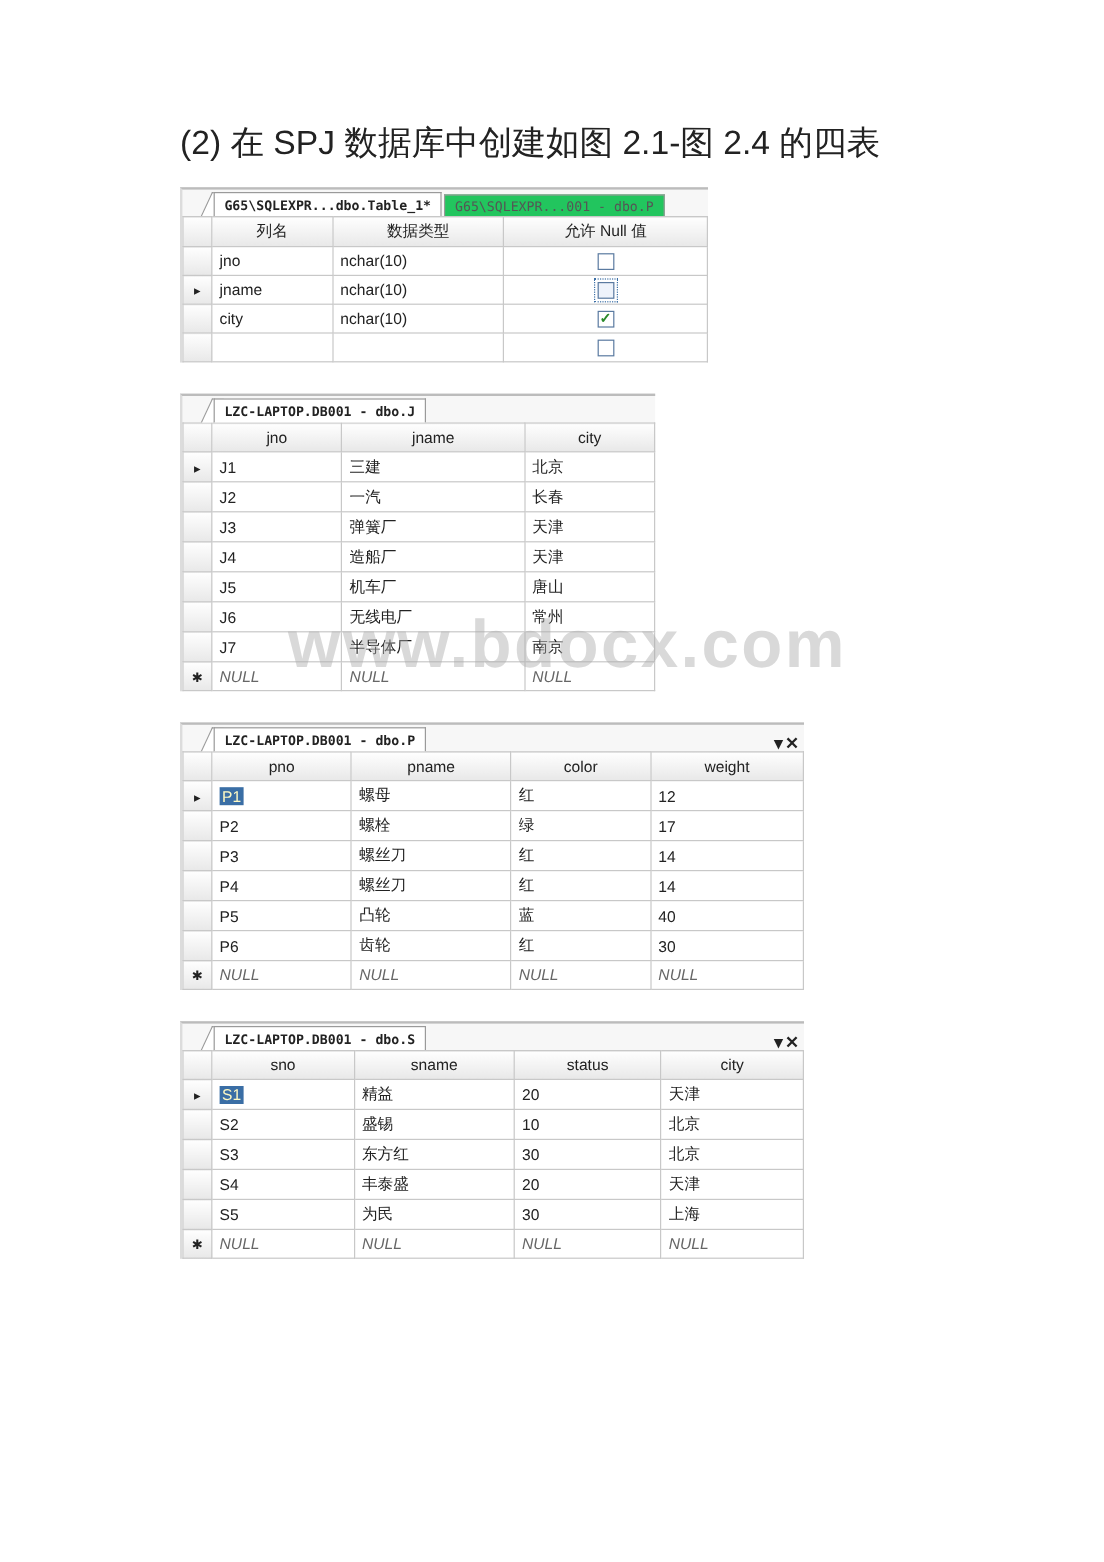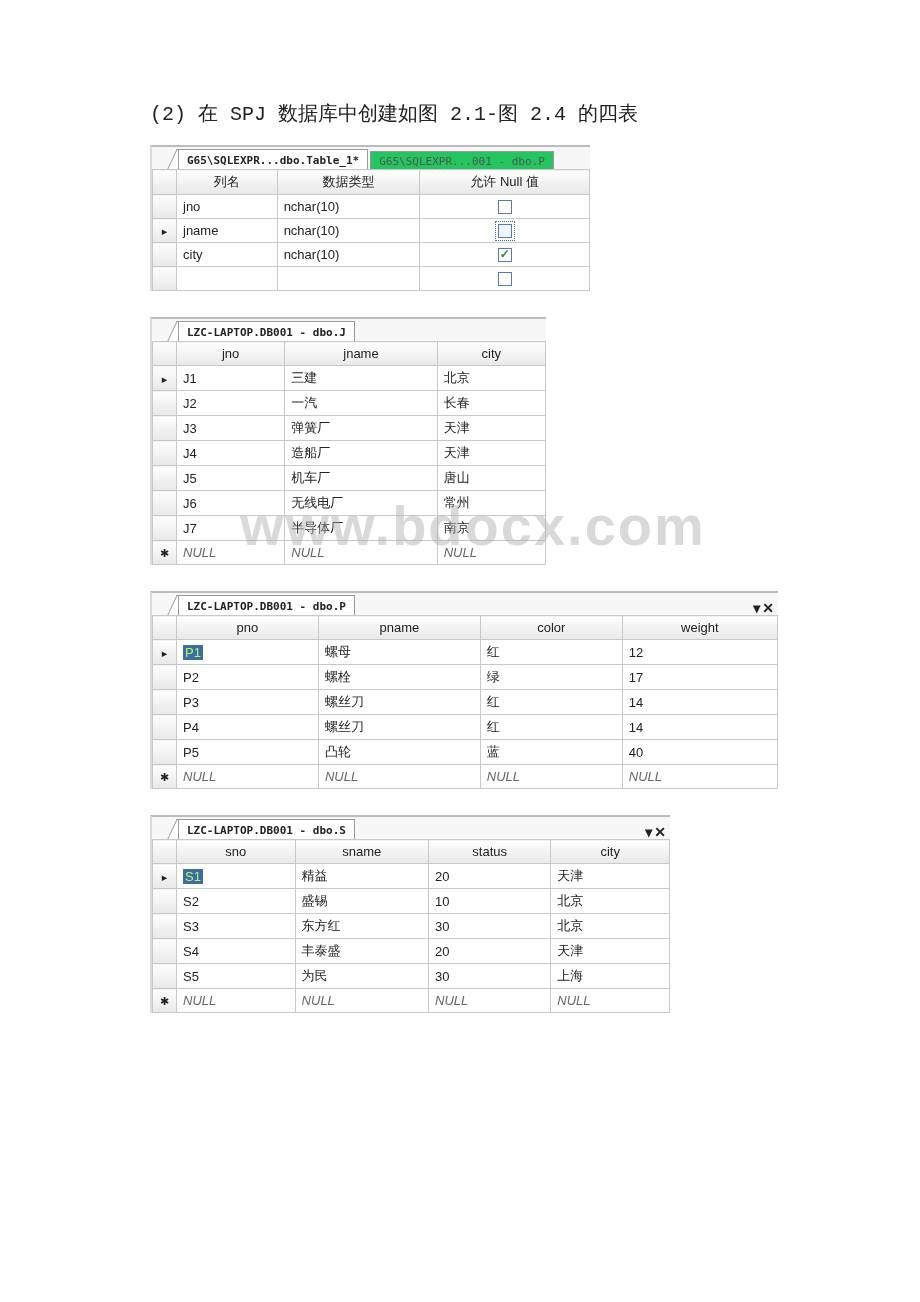--- a/index.html
+++ b/index.html
@@ -6,23 +6,23 @@
   body {
     margin: 0;
     background: #ffffff;
     font-family: "Microsoft YaHei", Arial, sans-serif;
     font-size: 14px;
     color: #222;
     width: 920px;
     padding: 100px 150px 60px 150px;
   }
   .caption {
-    font-size: 20px;
+    font-size: 28px;
     margin-bottom: 18px;
-    font-family: Liberation Mono, monospace;
+    font-family: Liberation Sans, sans-serif;
   }
   .panel {
     border-top: 2px solid #bcbcbc;
     border-left: 2px solid #dcdcdc;
     background: #f7f7f7;
     margin-bottom: 26px;
   }
   .tabbar {
     display: flex;
     align-items: flex-end;
@@ -129,21 +129,21 @@
     outline-offset: 2px;
     background: #eef3fb;
   }
   .null {
     font-style: italic;
     color: #666;
     margin-left: 28px;
   }
   .sel {
     background: #3a6ea5;
-    color: #bef264;
+    color: #fef9c3;
     padding: 0 2px;
   }
   .pointer::before {
     content: "▸";
     font-size: 11px;
     color: #222;
   }
   .star::before {
     content: "✱";
     font-size: 11px;
@@ -275,21 +275,21 @@
             <td class="rowhead"><span class="star"></span></td>
             <td class="null">NULL</td>
             <td class="null">NULL</td>
             <td class="null">NULL</td>
           </tr>
         </tbody>
     </table>
   </div>
 </div>
 
-<div class="panel" style="width:628px;">
+<div class="panel" style="width:520px;">
   <div class="tabbar">
     <div class="tab-slash"></div>
     <div class="tab active">LZC-LAPTOP.DB001 - dbo.P</div>
     <div class="tab-actions">
       <span class="icon-arrow"></span>
       <span class="icon-x"></span>
     </div>
   </div>
   <table class="grid">
     <tbody>
@@ -329,20 +329,27 @@
           <td>螺丝刀</td>
           <td>红</td>
           <td>14</td>
         </tr>
         <tr>
           <td class="rowhead"></td>
           <td>P5</td>
           <td>凸轮</td>
           <td>蓝</td>
           <td>40</td>
+        </tr>
+        <tr>
+          <td class="rowhead"></td>
+          <td>P6</td>
+          <td>齿轮</td>
+          <td>红</td>
+          <td>30</td>
         </tr>
         <tr>
           <td class="rowhead"><span class="star"></span></td>
           <td class="null">NULL</td>
           <td class="null">NULL</td>
           <td class="null">NULL</td>
           <td class="null">NULL</td>
         </tr>
       </tbody>
   </table>

